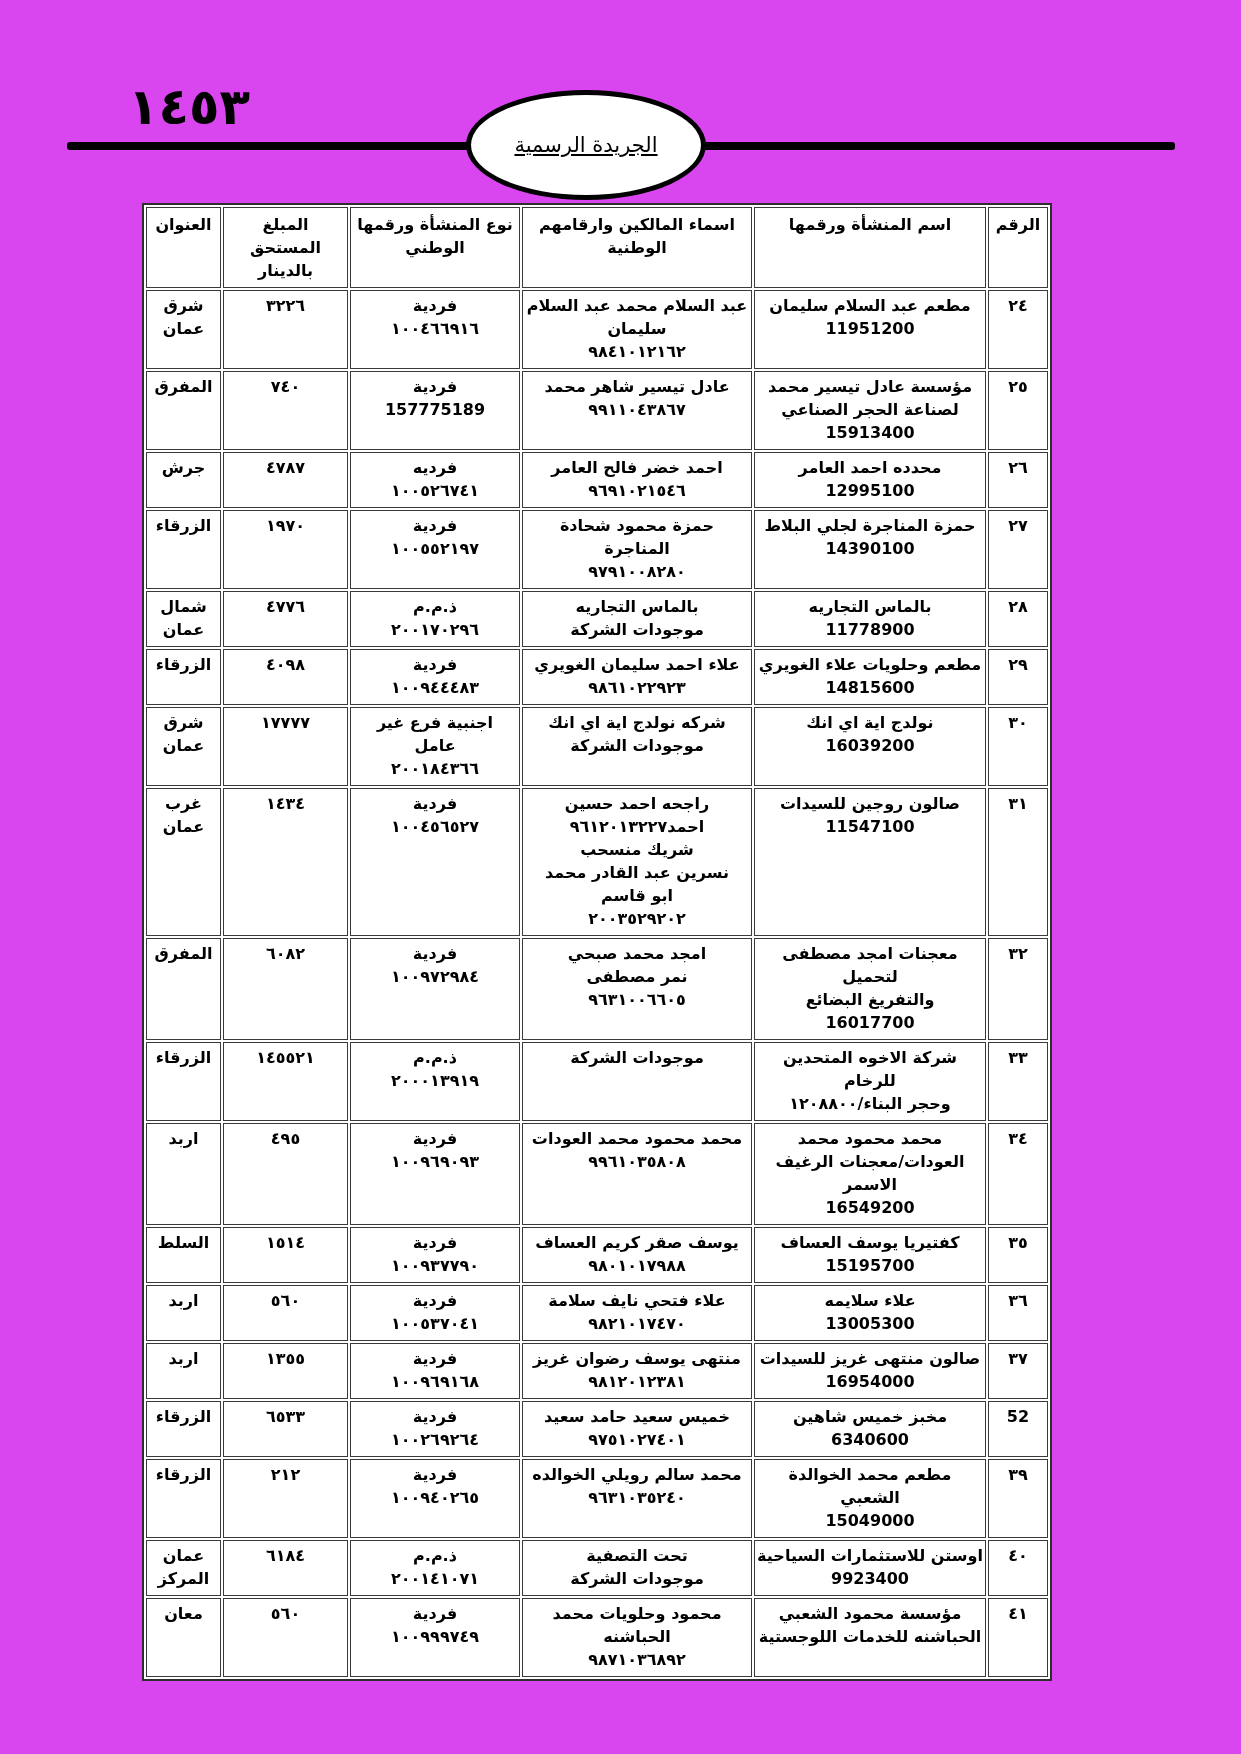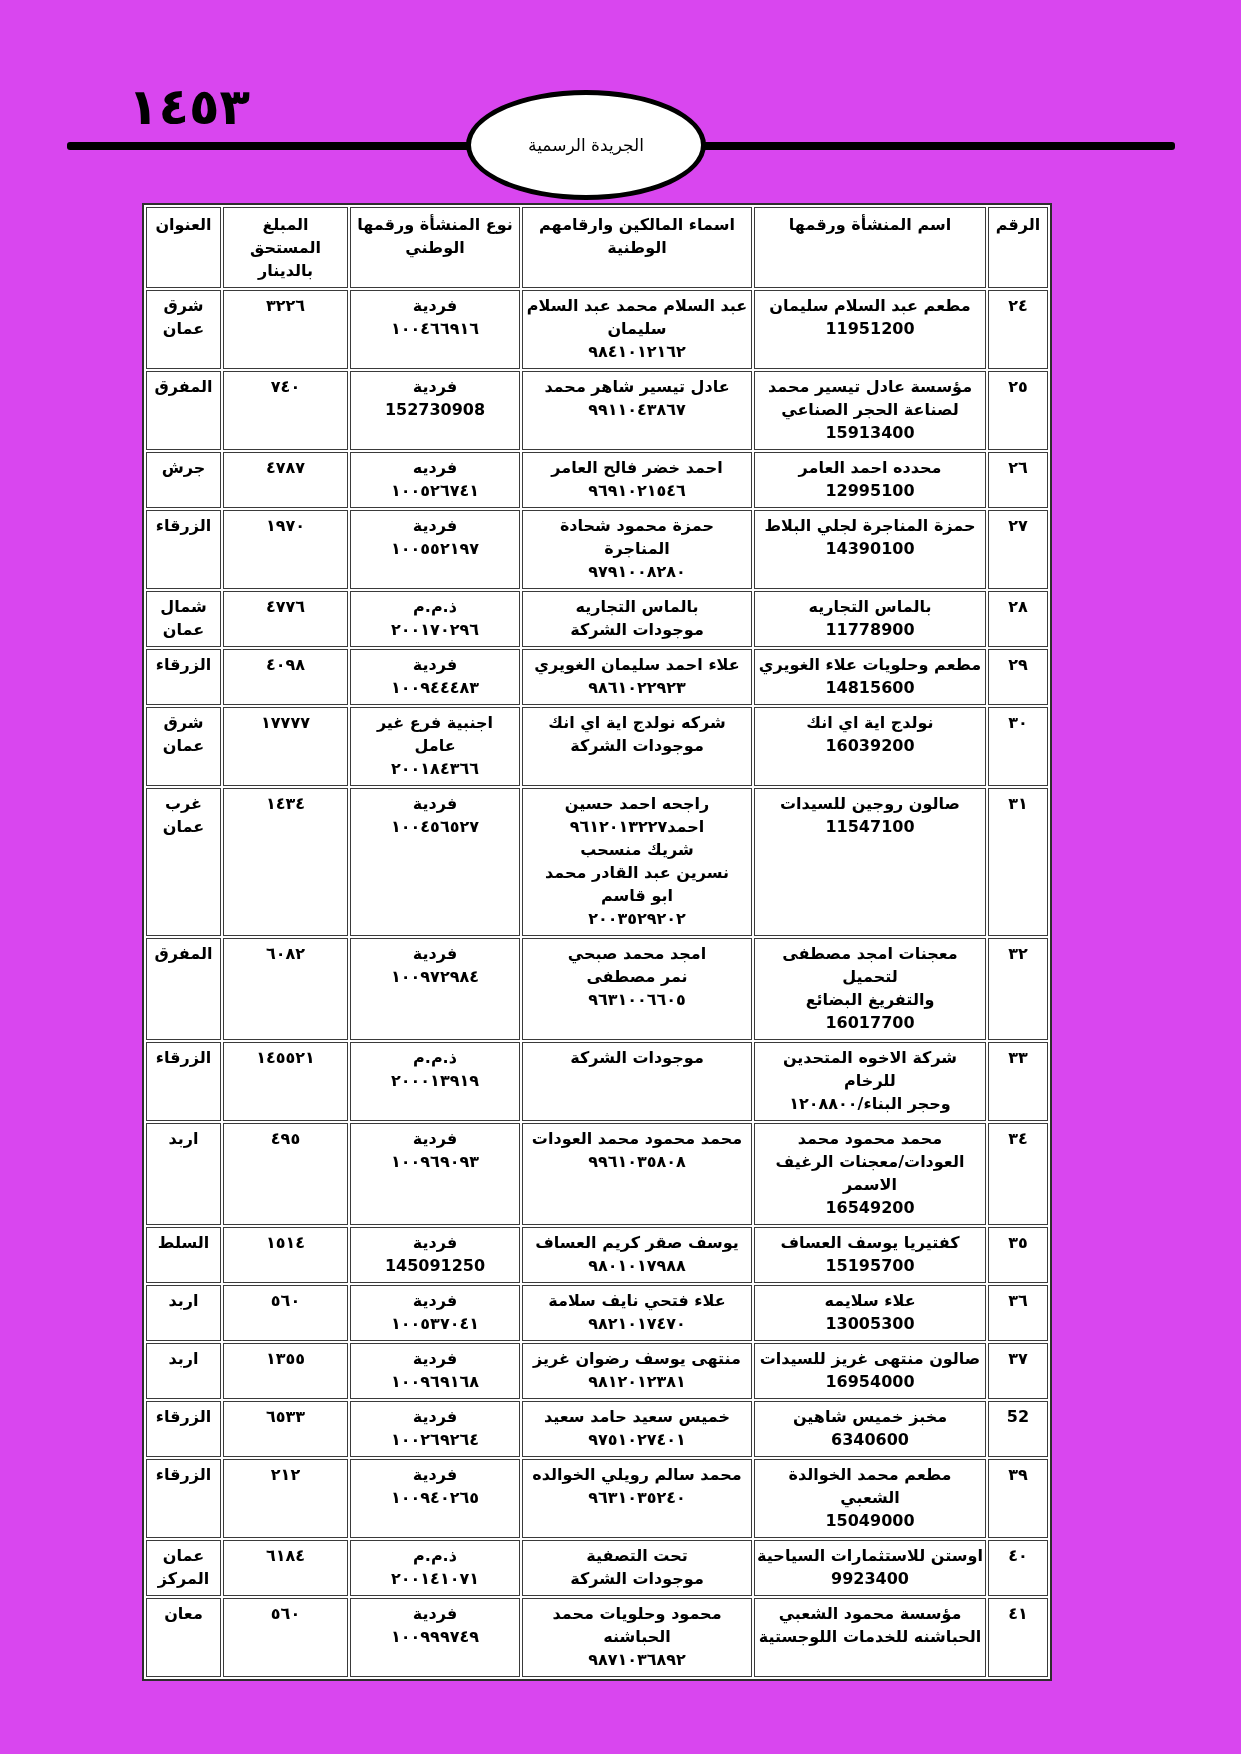--- a/index.html
+++ b/index.html
@@ -42,23 +42,24 @@
     width: 240px;
     height: 110px;
     background: #ffffff;
     border: 5px solid #000;
     border-radius: 50%;
     display: flex;
     align-items: center;
     justify-content: center;
   }
   .gazette-seal span {
-    font-size: 17px;
+    font-size: 21px;
     color: #000;
     font-weight: normal;
+    text-decoration: underline;
   }
   
   table.reg {
     position: absolute;
     top: 203px;
     right: 189px;
     width: 892px;
     table-layout: fixed;
     border-collapse: separate;
     border-spacing: 2px;
@@ -165,21 +166,21 @@
             <div>مؤسسة عادل تيسير محمد</div>
             <div>لصناعة الحجر الصناعي</div>
             <div>15913400</div>
           </td>
           <td>
             <div>عادل تيسير شاهر محمد</div>
             <div>٩٩١١٠٤٣٨٦٧</div>
           </td>
           <td>
             <div>فردية</div>
-            <div>152730908</div>
+            <div>157775189</div>
           </td>
           <td>
             <div>٧٤٠</div>
           </td>
           <td>
             <div>المفرق</div>
           </td>
         </tr>
         <tr>
           <td>
@@ -406,21 +407,21 @@
           <td>
             <div>كفتيريا يوسف العساف</div>
             <div>15195700</div>
           </td>
           <td>
             <div>يوسف صقر كريم العساف</div>
             <div>٩٨٠١٠١٧٩٨٨</div>
           </td>
           <td>
             <div>فردية</div>
-            <div>145091250</div>
+            <div>١٠٠٩٣٧٧٩٠</div>
           </td>
           <td>
             <div>١٥١٤</div>
           </td>
           <td>
             <div>السلط</div>
           </td>
         </tr>
         <tr>
           <td>

